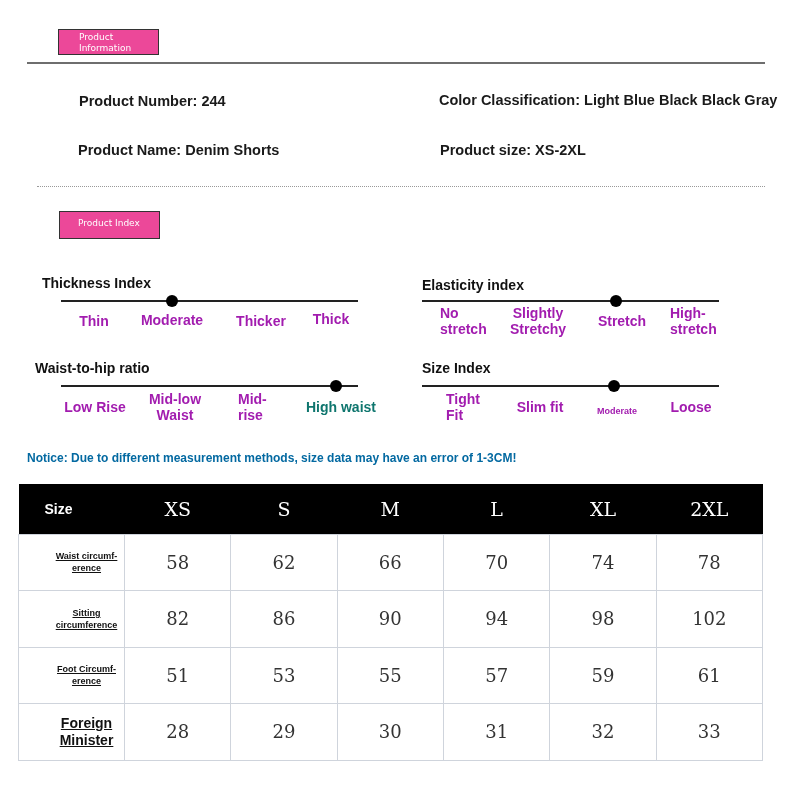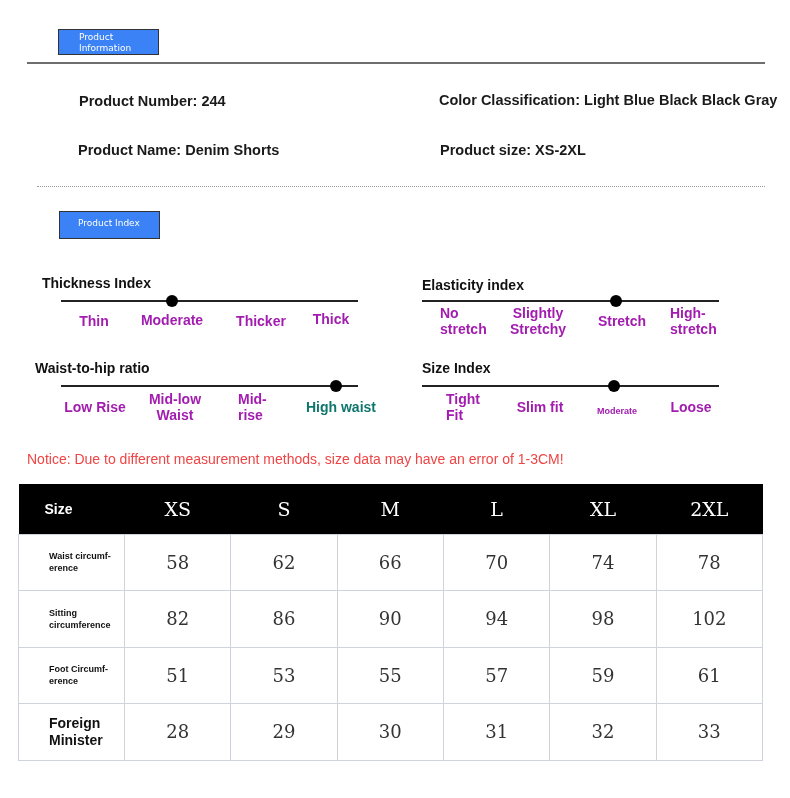--- a/index.html
+++ b/index.html
@@ -1,41 +1,41 @@
 <!DOCTYPE html>
 <html><head>
 <meta charset="utf-8">
 <style>
   * { box-sizing: border-box; margin: 0; padding: 0; }
   html, body { width: 790px; height: 798px; background: #ffffff; overflow: hidden; }
   body { position: relative; font-family: "Liberation Sans", "DejaVu Sans", sans-serif; color: #111; }
 
-  .tag { position: absolute; background: #3b82f6; color: #fff; font-family: "DejaVu Sans", sans-serif; font-size: 9px; line-height: 11px; border: 1px solid #333; }
+  .tag { position: absolute; background: #ec4899; color: #fff; font-family: "DejaVu Sans", sans-serif; font-size: 9px; line-height: 11px; border: 1px solid #333; }
   .tag-info { left: 58px; top: 29px; width: 101px; height: 26px; padding: 2px 0 0 20px; }
   .tag-index { left: 59px; top: 211px; width: 101px; height: 28px; padding: 6px 0 0 18px; }
 
   .rule-solid { position: absolute; left: 27px; top: 62px; width: 738px; height: 2px; background: #6e6e6e; }
   .rule-dotted { position: absolute; left: 37px; top: 186px; width: 728px; height: 0; border-top: 1px dotted #999; }
 
   .info { position: absolute; font-size: 14.5px; font-weight: bold; color: #1a1a1a; white-space: nowrap; }
 
   .idx-title { position: absolute; font-size: 14px; font-weight: bold; color: #111; white-space: nowrap; }
   .idx-line { position: absolute; height: 2px; background: #222; }
   .idx-dot { position: absolute; width: 12px; height: 12px; border-radius: 50%; background: #000; }
   .idx-label { position: absolute; font-size: 14px; font-weight: bold; color: #a21caf; text-align: center; line-height: 16px; white-space: pre-line; }
   .idx-label.gray { color: #0f766e; font-weight: bold; }
   .idx-label.small { font-size: 9px; }
 
-  .notice { position: absolute; left: 27px; top: 451px; font-size: 14px; font-weight: normal; color: #ef4444; white-space: nowrap; }
+  .notice { position: absolute; left: 27px; top: 451px; font-size: 12px; font-weight: bold; color: #0369a1; white-space: nowrap; }
 
   table.size { position: absolute; left: 18px; top: 484px; width: 745px; border-collapse: collapse; table-layout: fixed; }
   table.size th { background: #000; color: #fff; height: 50px; font-family: "DejaVu Serif", serif; font-weight: normal; font-size: 19px; }
   table.size th.first { font-family: "Liberation Sans", sans-serif; font-weight: bold; font-size: 14px; text-align: left; padding-left: 26px; }
   table.size td { border: 1px solid #cfd4dc; height: 56.5px; text-align: center; font-family: "DejaVu Serif", serif; font-size: 18px; color: #333; }
-  table.size td.rowhead { text-align: left; padding-left: 30px; font-family: "Liberation Sans", sans-serif; font-weight: bold; font-size: 9px; color: #111; line-height: 12px; white-space: pre-line; }
+  table.size td.rowhead { text-align: center; padding-left: 30px; font-family: "Liberation Sans", sans-serif; font-weight: bold; font-size: 9px; color: #111; line-height: 12px; white-space: pre-line; text-decoration: underline; }
   table.size td.rowhead.big { font-size: 14px; line-height: 17px; }
   col.c0 { width: 106px; }
 </style>
 </head>
 <body>
 
 <div class="tag tag-info">Product Information</div>
 <div class="rule-solid"></div>
 
 <div class="info" style="left:79px; top:93px;">Product Number: 244</div>

